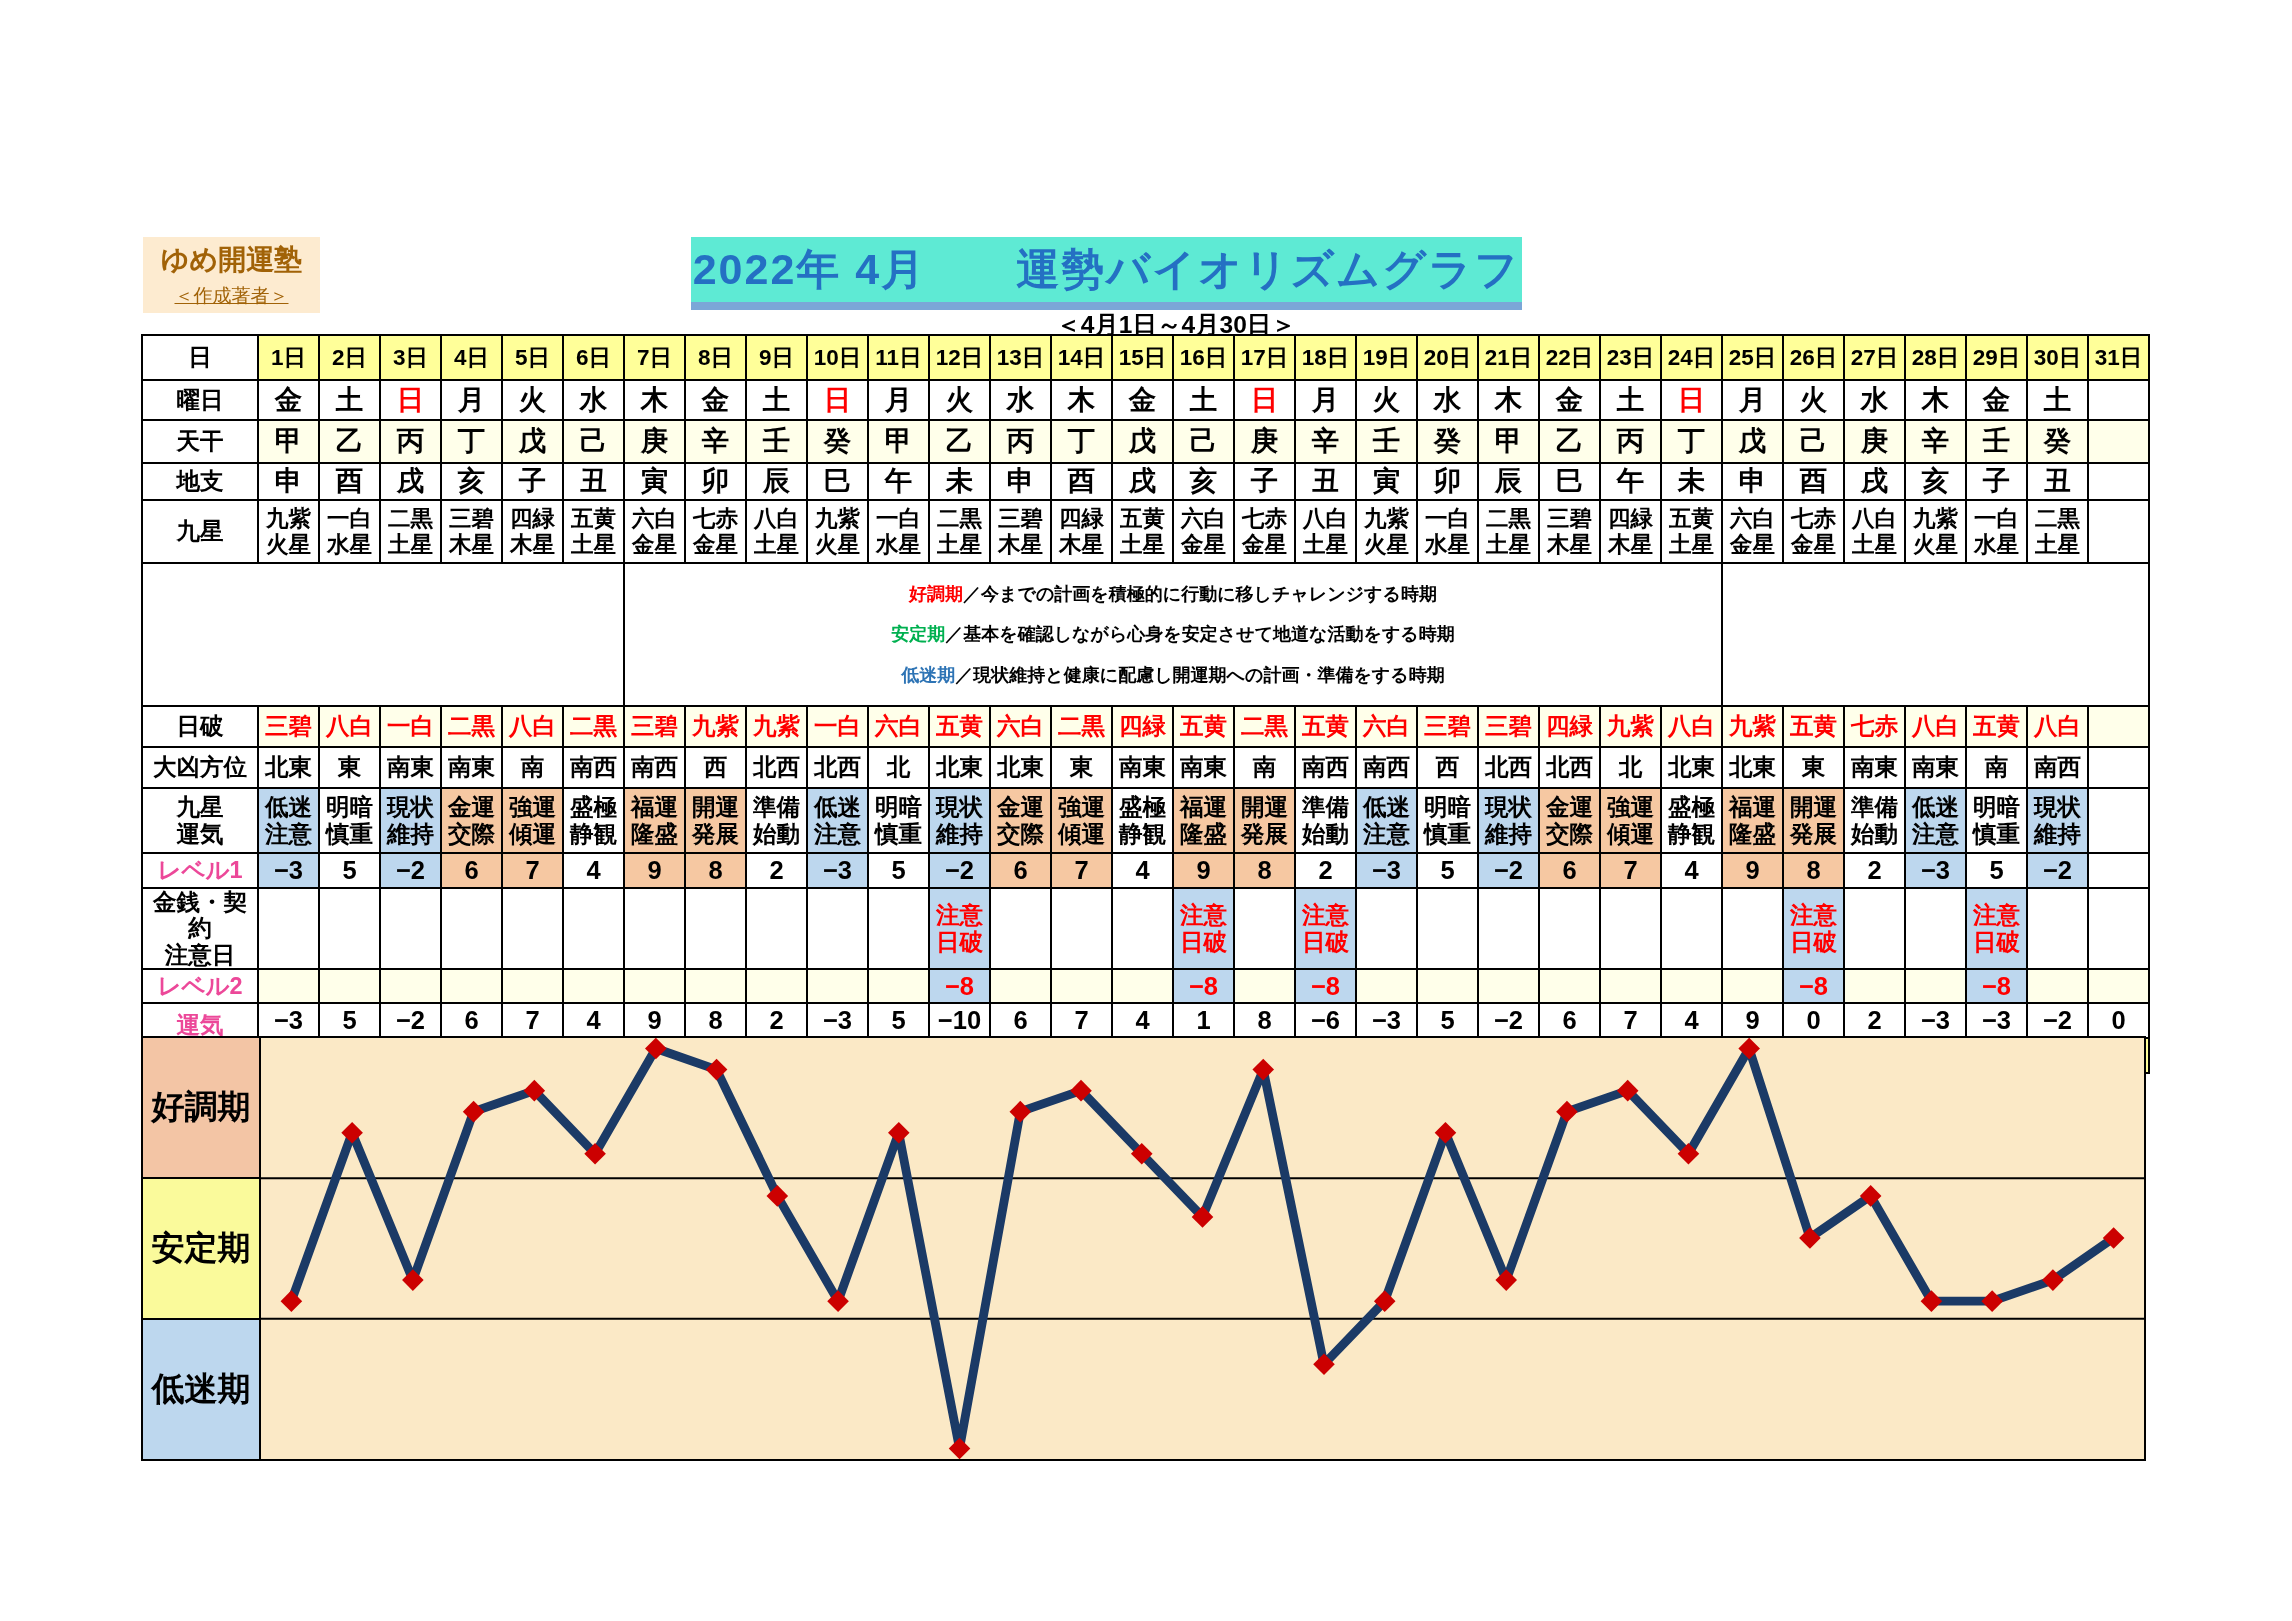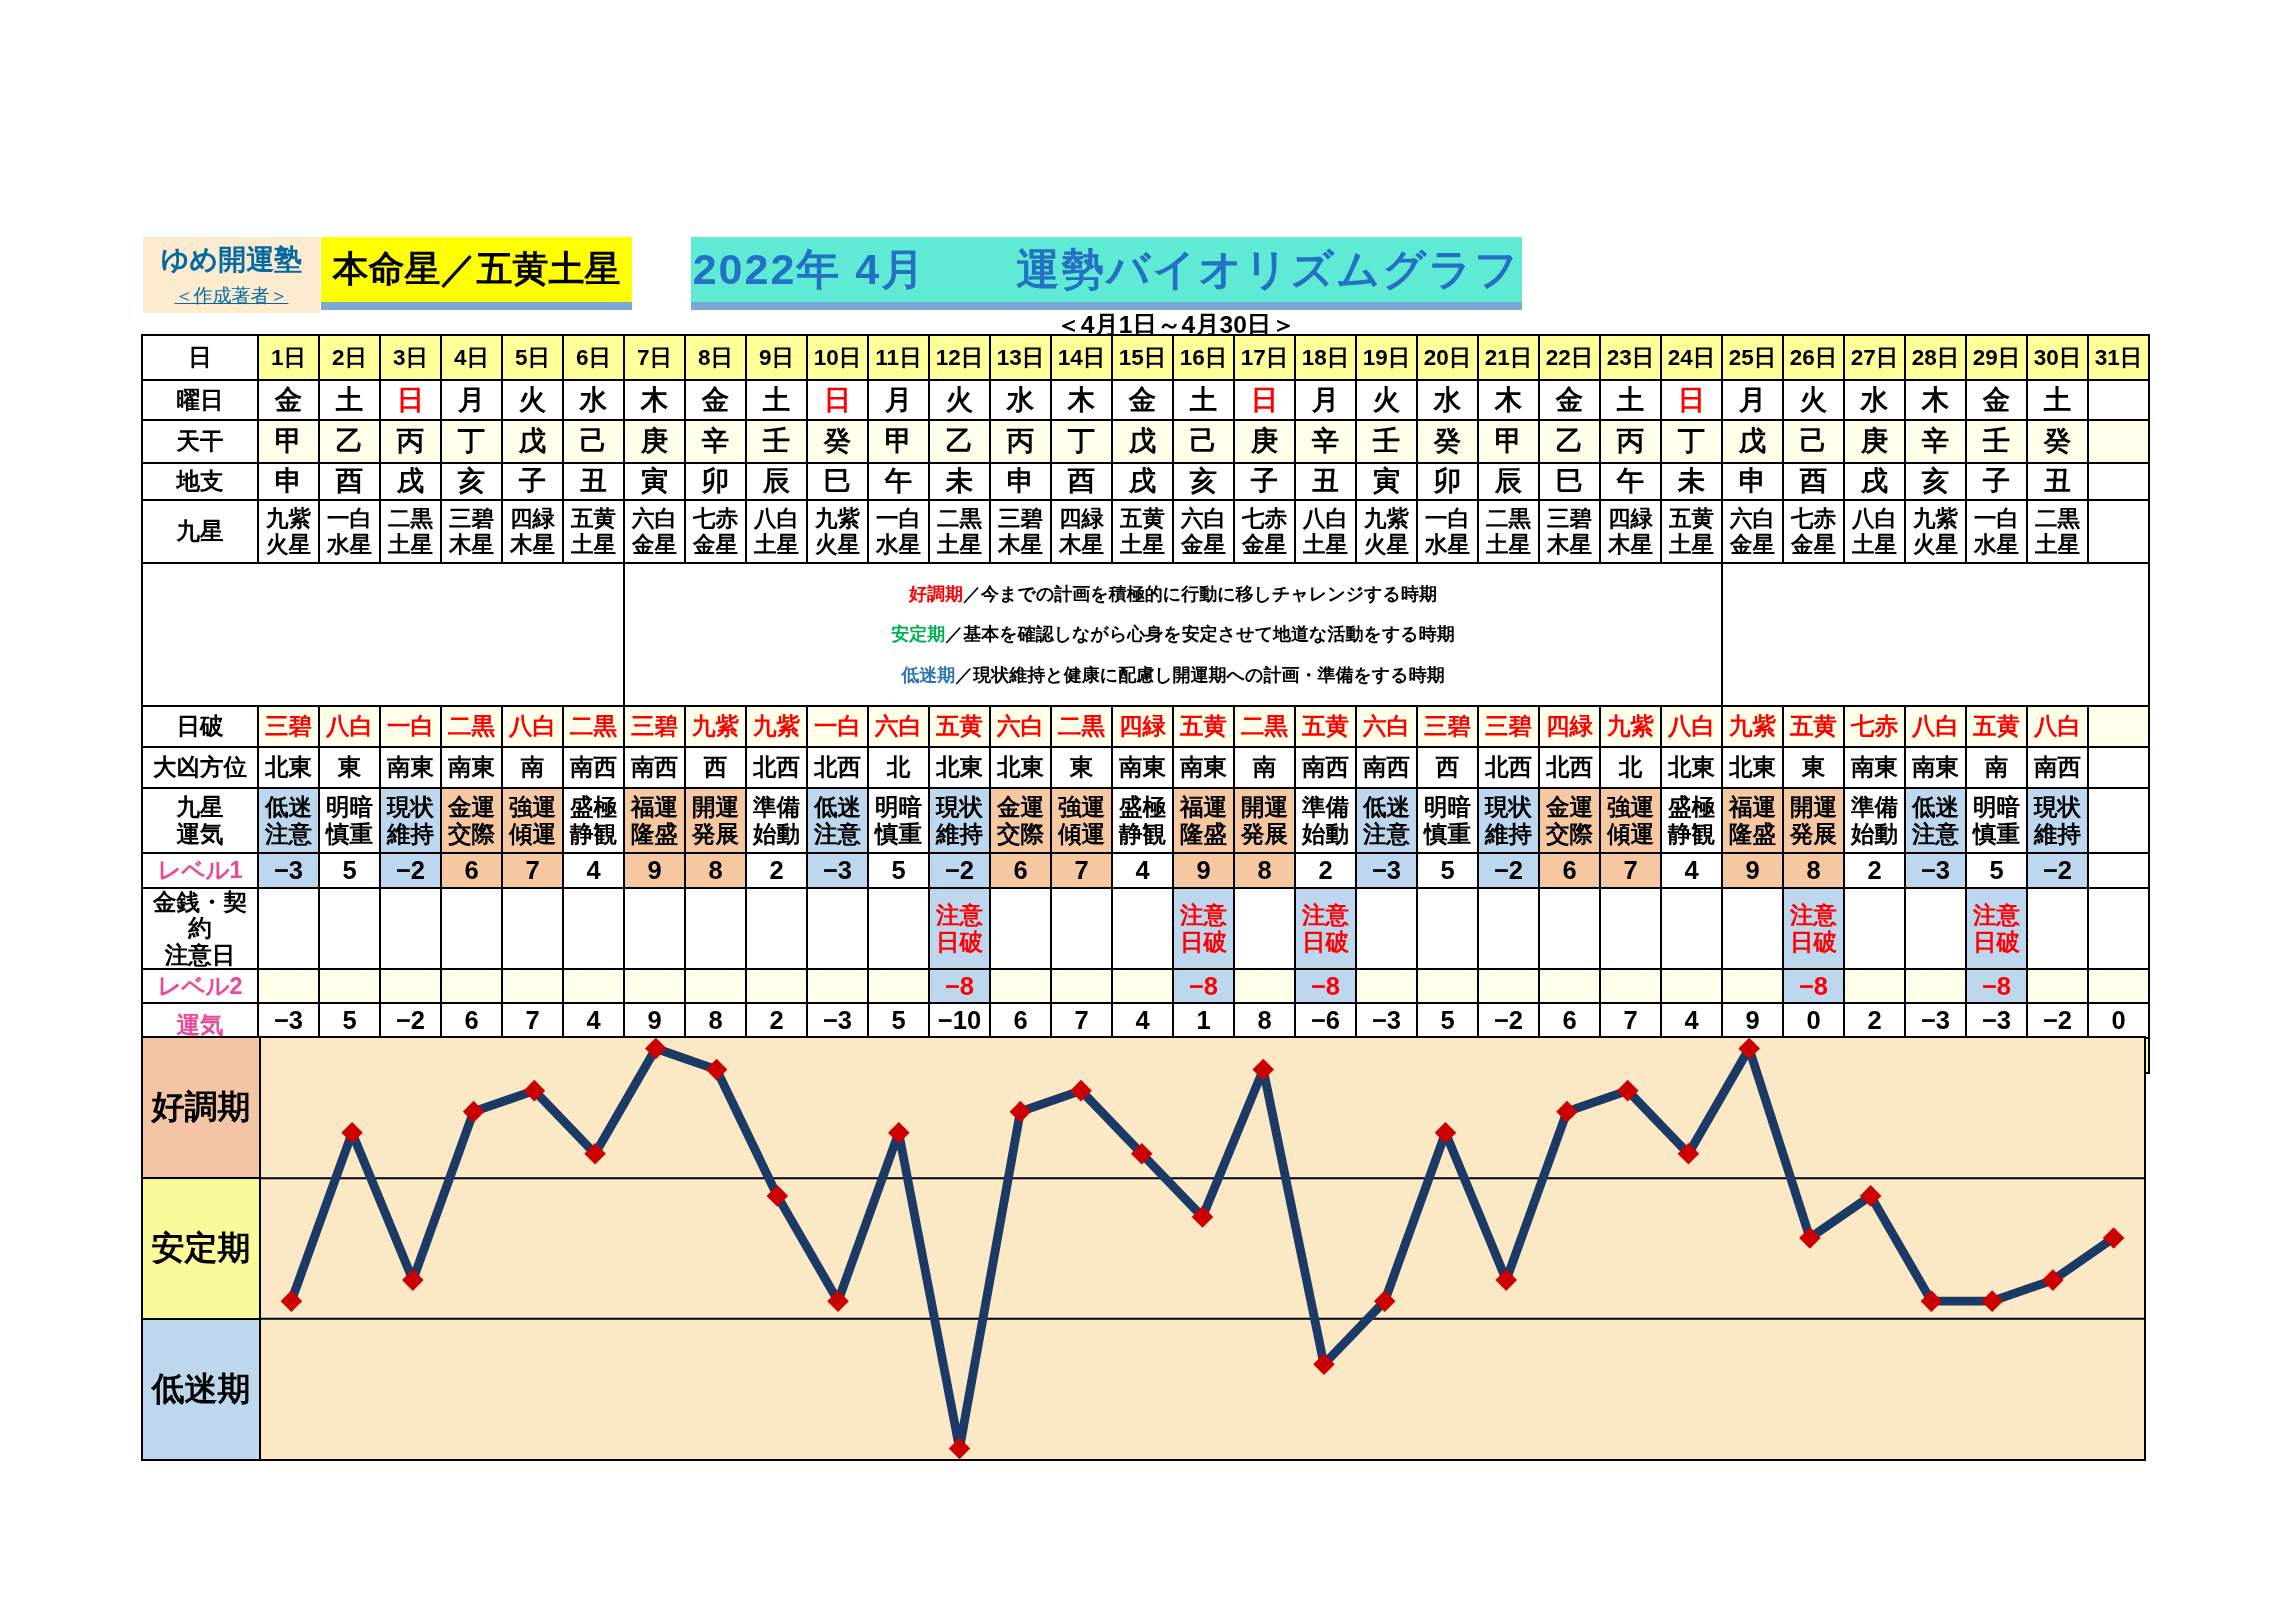--- a/index.html
+++ b/index.html
@@ -1,21 +1,21 @@
 <!DOCTYPE html>
 <html><head>
 <meta charset="utf-8">
 <style>
   html,body{margin:0;padding:0;background:#ffffff;}
   body{font-family:"Liberation Sans","DejaVu Sans",sans-serif;}
   #page{position:relative;width:2293px;height:1621px;background:#ffffff;overflow:hidden;}
 
   
   .hdr-author{position:absolute;left:143px;top:237px;width:177px;height:76px;background:#FDEBD0;
-    color:#0369a1;text-align:center;display:flex;flex-direction:column;justify-content:center;gap:3.9px;}
+    color:#a16207;text-align:center;display:flex;flex-direction:column;justify-content:center;gap:3.9px;}
   .hdr-author .l1{font-size:28px;font-weight:700;}
   .hdr-author .l2{font-size:19px;font-weight:400;text-decoration:underline;}
   .hdr-honmei{position:absolute;left:321px;top:237px;width:311px;height:65px;background:#FFFF00;
     display:flex;align-items:center;justify-content:center;font-size:36px;font-weight:700;color:#000;
     border-bottom:8.8px solid #7BA7D7;}
   .hdr-title{position:absolute;left:691px;top:237px;width:831px;height:65px;background:#5eead4;
     display:flex;align-items:center;justify-content:center;font-size:43px;font-weight:700;color:#2470C3;
     border-bottom:8.8px solid #7BA7D7;letter-spacing:2px;}
   .hdr-right{position:absolute;left:1862px;top:241px;width:323px;height:71px;color:#000;
     text-align:center;font-size:28px;font-weight:700;line-height:1.25;}
@@ -57,21 +57,20 @@
 </style>
 </head>
 <body>
 
 <div id="page">
 
   <div class="hdr-author">
     <div class="l1">ゆめ開運塾</div>
     <div class="l2">＜作成著者＞</div>
   </div>
-  <div class="hdr-honmei">本命星／五黄土星</div>
   <div class="hdr-title">2022年 4月　　運勢バイオリズムグラフ</div>
   <div class="hdr-sub">＜4月1日～4月30日＞</div>
 
   <table id="sheet">
     <colgroup id="cols">
         <col style="width: 116px;">
         <col style="width: 61px;">
         <col style="width: 61px;">
         <col style="width: 61px;">
         <col style="width: 61px;">

